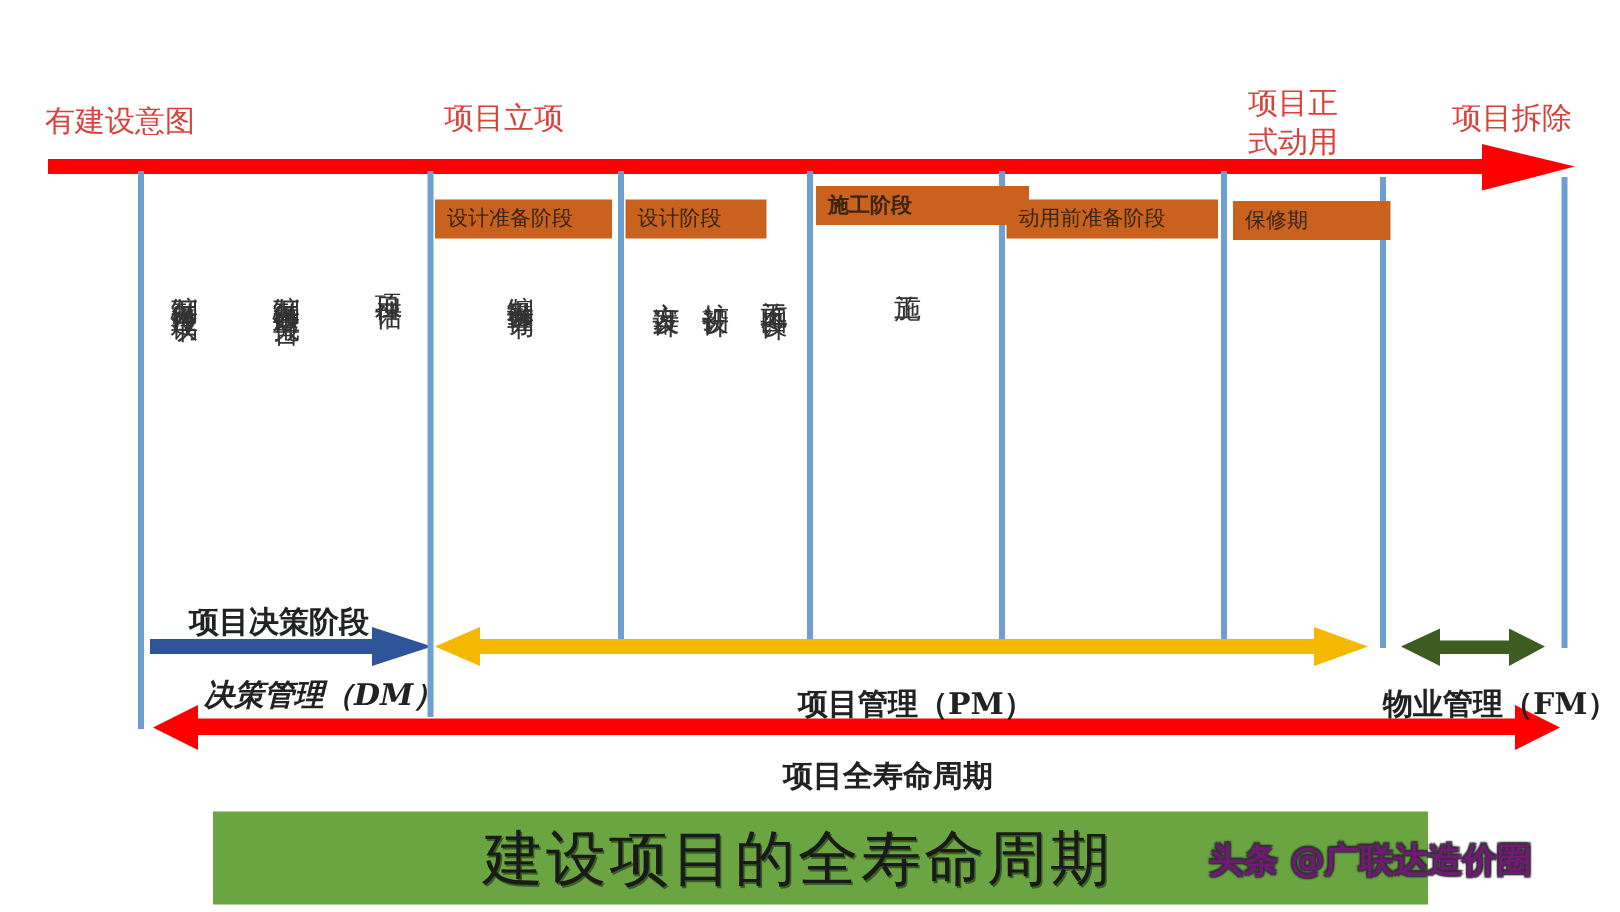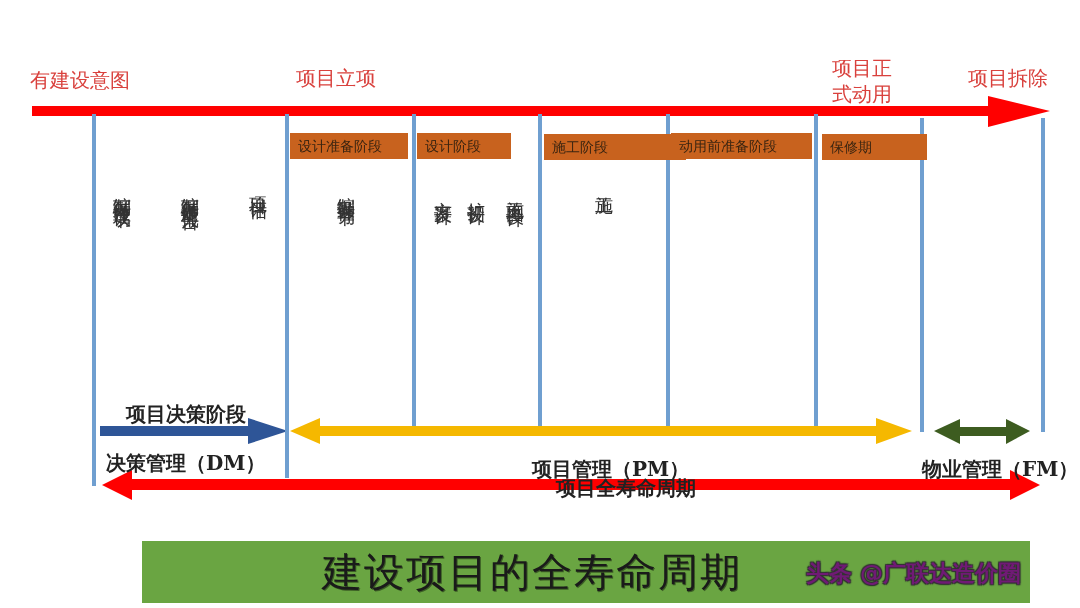--- a/index.html
+++ b/index.html
@@ -9,21 +9,21 @@
   .milestone { color: #d9413d; font-size: 20px; line-height: 24px; font-family: "DejaVu Serif", "Liberation Serif", serif; }
   .vline { position: absolute; width: 4px; background: #6f9fd0; }
   .phase { position: absolute; height: 26px; background: #c8621e; color: #3a2410;
            font-size: 14px; line-height: 26px; padding-left: 8px; box-sizing: border-box;
            font-family: "DejaVu Sans", sans-serif; }
   .vtext { position: absolute; writing-mode: vertical-rl; text-orientation: upright;
            font-size: 18px; letter-spacing: 2px; color: #333333;
            font-family: "DejaVu Serif", "Liberation Serif", serif; }
   .label-bold { position: absolute; font-size: 20px; font-weight: bold; color: #222222;
                 font-family: "DejaVu Serif", "Liberation Serif", serif; white-space: nowrap; }
-  .banner { position: absolute; left: 142px; top: 541px; width: 888px; height: 62px; background: #6aa542; }
+  .banner { position: absolute; left: 142px; top: 541px; width: 810px; height: 62px; background: #6aa542; }
   .banner-title { position: absolute; left: 180px; top: 4px; font-size: 40px; color: #1a1a1a;
                   font-family: "DejaVu Serif", "Liberation Serif", serif; letter-spacing: 2px;
                   text-shadow: 1px 1px 0 #3c5e25; white-space: nowrap; }
   .watermark { position: absolute; left: 806px; top: 558px; font-size: 23px; color: #701a75;
                font-weight: bold; white-space: nowrap;
                text-shadow: 1px 1px 1px #333, -1px -1px 1px #333, 1px -1px 1px #333, -1px 1px 1px #333; }
   svg.arrows { position: absolute; left: 0; top: 0; }
 </style>
 </head>
 <body>
@@ -69,35 +69,35 @@
 <div class="vline" style="left:285px; top:114px; height:364px;"></div>
 <div class="vline" style="left:412px; top:114px; height:312px;"></div>
 <div class="vline" style="left:538px; top:114px; height:312px;"></div>
 <div class="vline" style="left:666px; top:114px; height:312px;"></div>
 <div class="vline" style="left:814px; top:114px; height:312px;"></div>
 <div class="vline" style="left:920px; top:118px; height:314px;"></div>
 <div class="vline" style="left:1041px; top:118px; height:314px;"></div>
 
 <div class="phase" style="left:290px; top:133px; width:118px;">设计准备阶段</div>
 <div class="phase" style="left:417px; top:133px; width:94px;">设计阶段</div>
-<div class="phase" style="left:544px; top:134px; width:142px;">施工阶段</div>
+<div class="phase" style="left:544px; top:124px; width:142px;font-weight:bold;">施工阶段</div>
 <div class="phase" style="left:671px; top:133px; width:141px;">动用前准备阶段</div>
 <div class="phase" style="left:822px; top:134px; width:105px;">保修期</div>
 
 <div class="vtext" style="left:110px; top:182px;">编制可行性建议书</div>
 <div class="vtext" style="left:178px; top:182px;">编制可行性研究报告</div>
 <div class="vtext" style="left:246px; top:182px;">项目评估</div>
 <div class="vtext" style="left:334px; top:182px;">编制设计任务书</div>
 <div class="vtext" style="left:431px; top:187px;">方案设计</div>
 <div class="vtext" style="left:464px; top:187px;">扩初设计</div>
 <div class="vtext" style="left:503px; top:187px;">施工图设计</div>
 <div class="vtext" style="left:592px; top:182px;">施工</div>
 
 <div class="label-bold" style="left:126px; top:401px;">项目决策阶段</div>
-<div class="label-bold" style="left:106px; top:450px;">决策管理（DM）</div>
+<div class="label-bold" style="left:136px; top:450px;font-style:italic;">决策管理（DM）</div>
 <div class="label-bold" style="left:532px; top:456px;">项目管理（PM）</div>
 <div class="label-bold" style="left:910px; top:456px;margin-left:12px;">物业管理（FM）</div>
-<div class="label-bold" style="left:522px; top:475px;margin-left:34px;">项目全寿命周期</div>
+<div class="label-bold" style="left:522px; top:504px;">项目全寿命周期</div>
 
 <div class="banner">
   <div class="banner-title">建设项目的全寿命周期</div>
 </div>
 <div class="watermark">头条 @广联达造价圈</div>
 
 </body></html>

